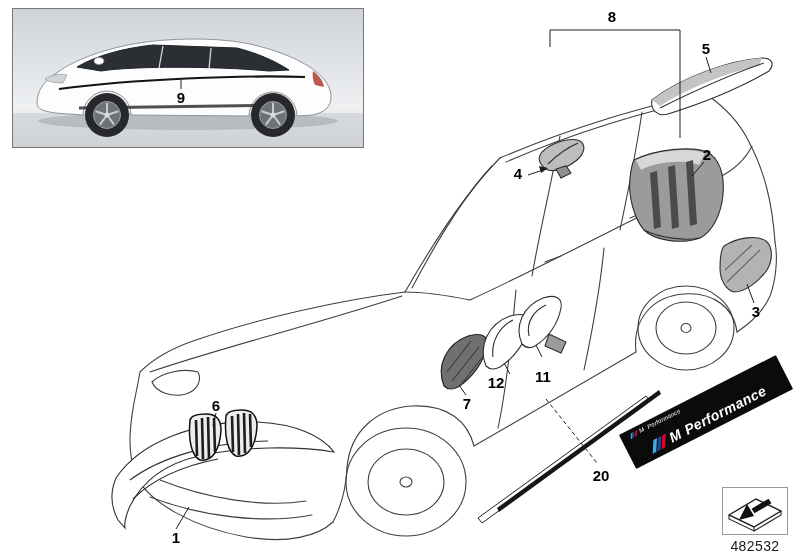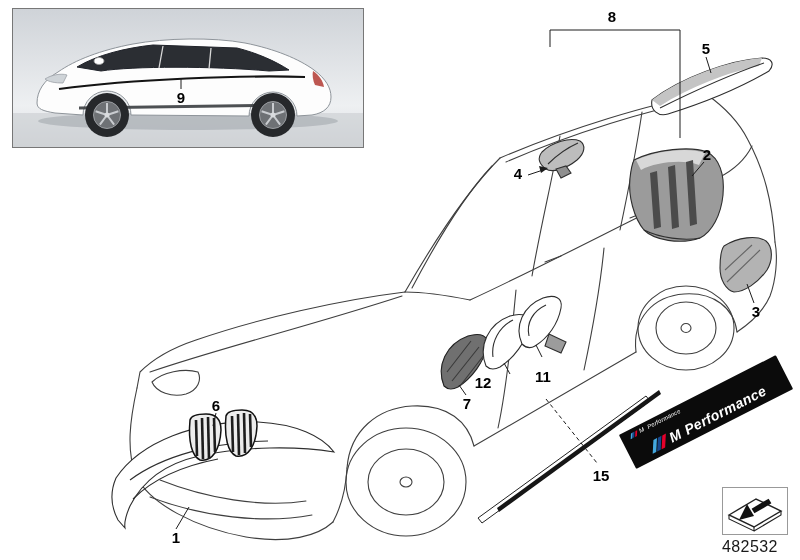--- a/index.html
+++ b/index.html
@@ -36,22 +36,22 @@
   .m-large .s{width:3.5px;height:12px;}
   .m-small .s{width:1.5px;height:5px;margin-right:.8px;}
   .s1{background:#44A9E0;} .s2{background:#16488F;} .s3{background:#E4002B;}
   .m-word{margin-left:3px;}
   
   .dir-box{
     position:absolute;left:722px;top:487px;width:66px;height:48px;
     border:1px solid #999;box-sizing:border-box;background:#fff;z-index:3;
   }
   .part-number{
-    position:absolute;left:722px;top:538px;width:66px;text-align:left;
-    font-size:16px;color:#1a1a1a;z-index:3;letter-spacing:.4px;
+    position:absolute;left:722px;top:538px;width:66px;text-align:center;
+    font-size:14px;color:#1a1a1a;z-index:3;letter-spacing:.4px;
   }
 </style>
 </head>
 <body>
 
 <svg class="layer" style="z-index:1" viewBox="0 0 800 560">
 
   <g fill="none" stroke="#3f3f3f" stroke-width="1.1" stroke-linejoin="round" stroke-linecap="round">
     <path d="M137,388 C130,420 126,450 136,476 C150,504 196,528 246,537 C288,544 318,536 333,522"></path>
     <path d="M333,522 C342,505 346,488 347,468"></path>
@@ -236,23 +236,23 @@
 
 <span class="callout" style="left:176px;top:537px">1</span>
 <span class="callout" style="left:707px;top:154px">2</span>
 <span class="callout" style="left:756px;top:311px">3</span>
 <span class="callout" style="left:518px;top:173px">4</span>
 <span class="callout" style="left:706px;top:48px">5</span>
 <span class="callout" style="left:216px;top:405px">6</span>
 <span class="callout" style="left:467px;top:403px">7</span>
 <span class="callout" style="left:612px;top:16px">8</span>
 <span class="callout" style="left:181px;top:97px">9</span>
-<span class="callout" style="left:601px;top:475px">15</span>
+<span class="callout" style="left:601px;top:475px">20</span>
 <span class="callout" style="left:543px;top:376px">11</span>
-<span class="callout" style="left:483px;top:382px">12</span>
+<span class="callout" style="left:496px;top:382px">12</span>
 
 <div class="dir-box">
   <svg width="64" height="46" viewBox="0 0 64 46">
     <polygon points="6,27 33,11 58,23 31,39" fill="none" stroke="#222" stroke-width="1.4"></polygon>
     <path d="M6,27 L6,31 L31,43 L31,39 M58,23 L58,27 L31,43" fill="none" stroke="#222" stroke-width="1.1"></path>
     <path d="M47,13 L30,23" stroke="#111" stroke-width="5.5" fill="none"></path>
     <polygon points="16,32 31,28 24,16" fill="#111"></polygon>
   </svg>
 </div>
 <span class="part-number">482532</span>

